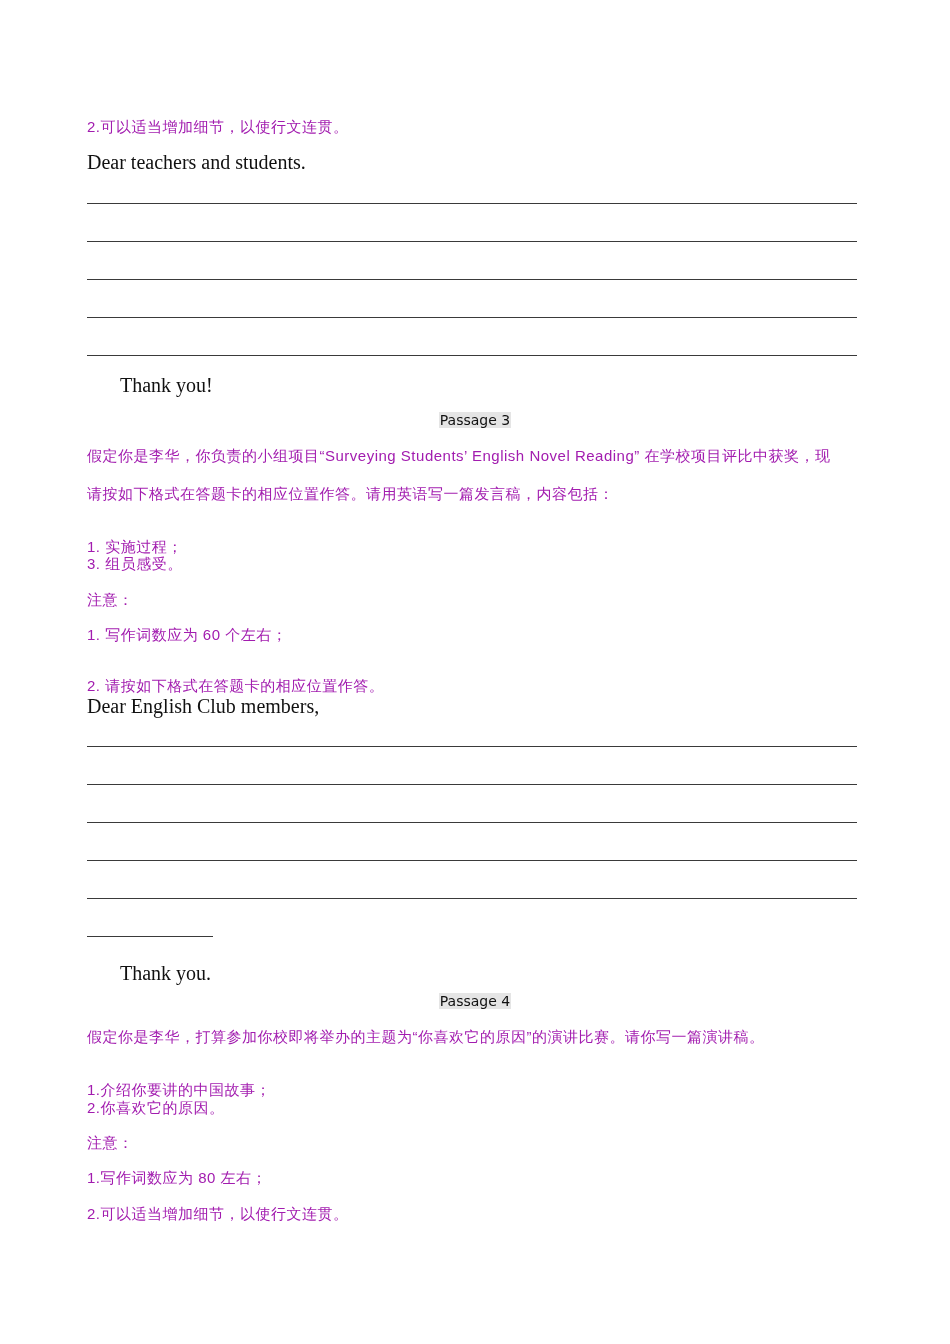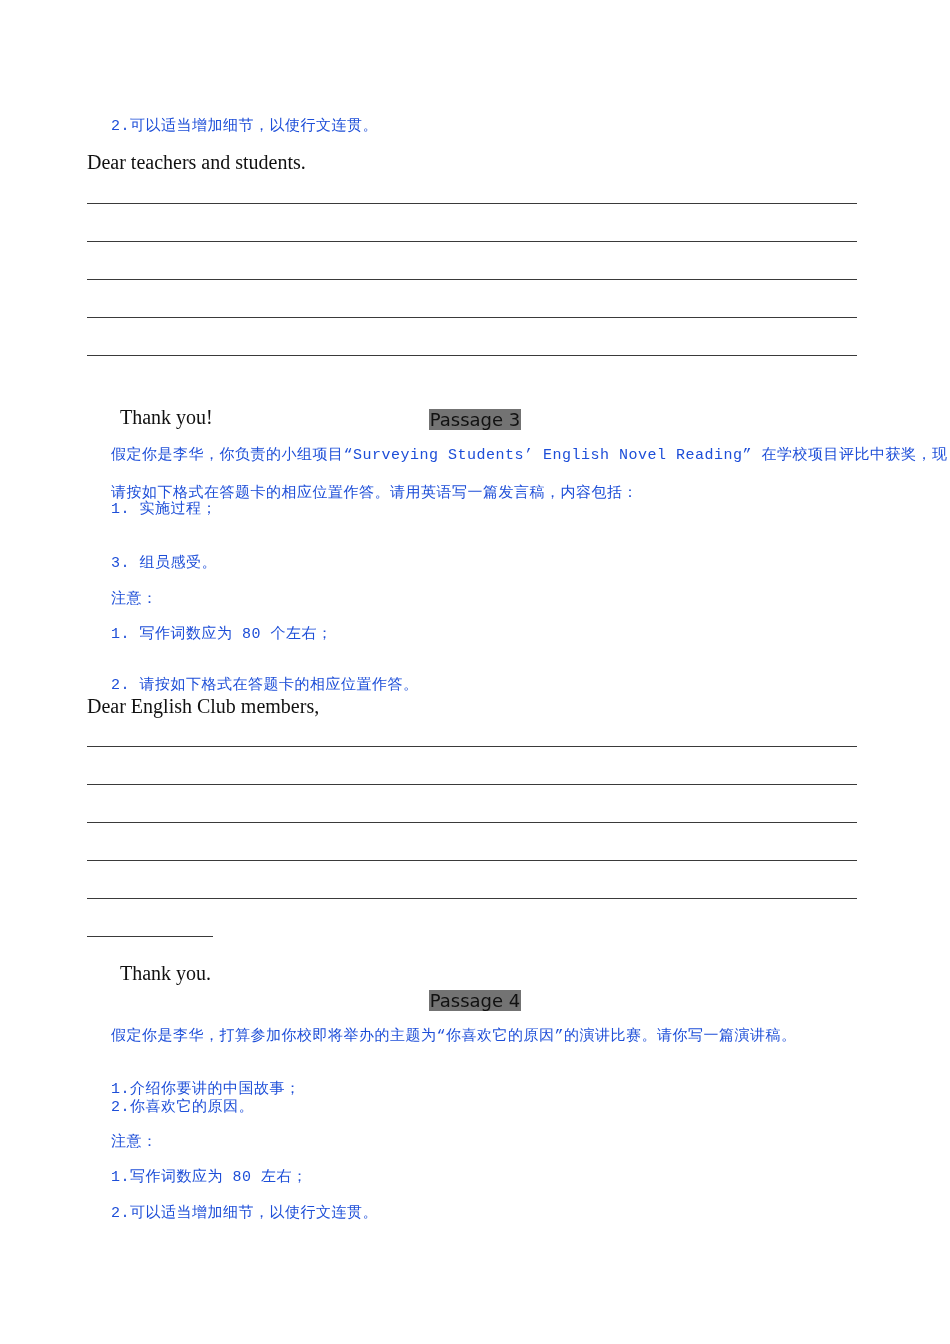--- a/index.html
+++ b/index.html
@@ -22,77 +22,76 @@
       width: 770px;
     }
     .line {
       position: absolute;
       left: 0;
       font-size: 20px;
       line-height: 20px;
       white-space: nowrap;
     }
     .cjk {
-      font-family: Liberation Mono, monospace;
+      font-family: Liberation Sans, sans-serif;
       font-size: 15px;
       letter-spacing: 0.5px;
-      color: #1d4ed8;
-      margin-left: 24px;
+      color: #a21caf;
     }
     .indent { left: 33px; }
     .rule {
       position: absolute;
       left: 0;
       width: 770px;
       height: 0;
       border-top: 1.5px solid #3a3a3a;
     }
     .rule.short { width: 126px; }
     .passage-heading {
       position: absolute;
       left: 0;
       width: 776px;
       text-align: center;
       font-size: 15px;
       line-height: 20px;
     }
     .passage-heading span {
-      background: #737373;
+      background: #e5e5e5;
       font-family: "DejaVu Sans", "Liberation Sans", sans-serif;
-      font-size: 18px;
+      font-size: 14px;
       color: #111;
       padding: 0 1px;
     }
   </style>
 </head>
 <body>
 
 <div class="page">
 
   <div class="line cjk" style="top:117px;">2.可以适当增加细节，以使行文连贯。</div>
   <div class="line" style="top:152px;">Dear teachers and students.</div>
 
   <div class="rule" style="top:203px;"></div>
   <div class="rule" style="top:241px;"></div>
   <div class="rule" style="top:279px;"></div>
   <div class="rule" style="top:317px;"></div>
   <div class="rule" style="top:355px;"></div>
 
-  <div class="line indent" style="top:375px;margin-top:32px;">Thank you!</div>
+  <div class="line indent" style="top:375px;">Thank you!</div>
 
   <div class="passage-heading" style="top:410px;">
     <span>Passage 3</span>
   </div>
 
   <div class="line cjk" style="top:446px;">假定你是李华，你负责的小组项目“Surveying Students’ English Novel Reading” 在学校项目评比中获奖，现</div>
   <div class="line cjk" style="top:484px;">请按如下格式在答题卡的相应位置作答。请用英语写一篇发言稿，内容包括：</div>
-  <div class="line cjk" style="top:500px;">1. 实施过程；</div>
+  <div class="line cjk" style="top:537px;">1. 实施过程；</div>
   <div class="line cjk" style="top:554px;">3. 组员感受。</div>
   <div class="line cjk" style="top:590px;">注意：</div>
-  <div class="line cjk" style="top:625px;">1. 写作词数应为 80 个左右；</div>
+  <div class="line cjk" style="top:625px;">1. 写作词数应为 60 个左右；</div>
   <div class="line cjk" style="top:676px;">2. 请按如下格式在答题卡的相应位置作答。</div>
   <div class="line" style="top:696px;">Dear English Club members,</div>
 
   <div class="rule" style="top:746px;"></div>
   <div class="rule" style="top:784px;"></div>
   <div class="rule" style="top:822px;"></div>
   <div class="rule" style="top:860px;"></div>
   <div class="rule" style="top:898px;"></div>
   <div class="rule short" style="top:936px;"></div>
 

